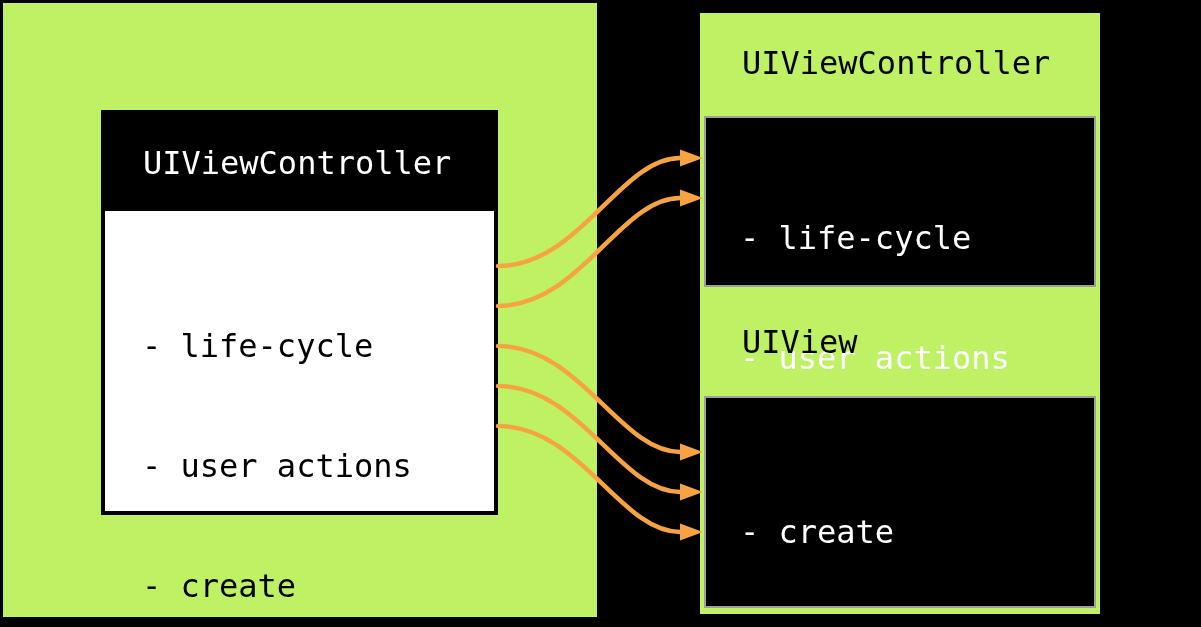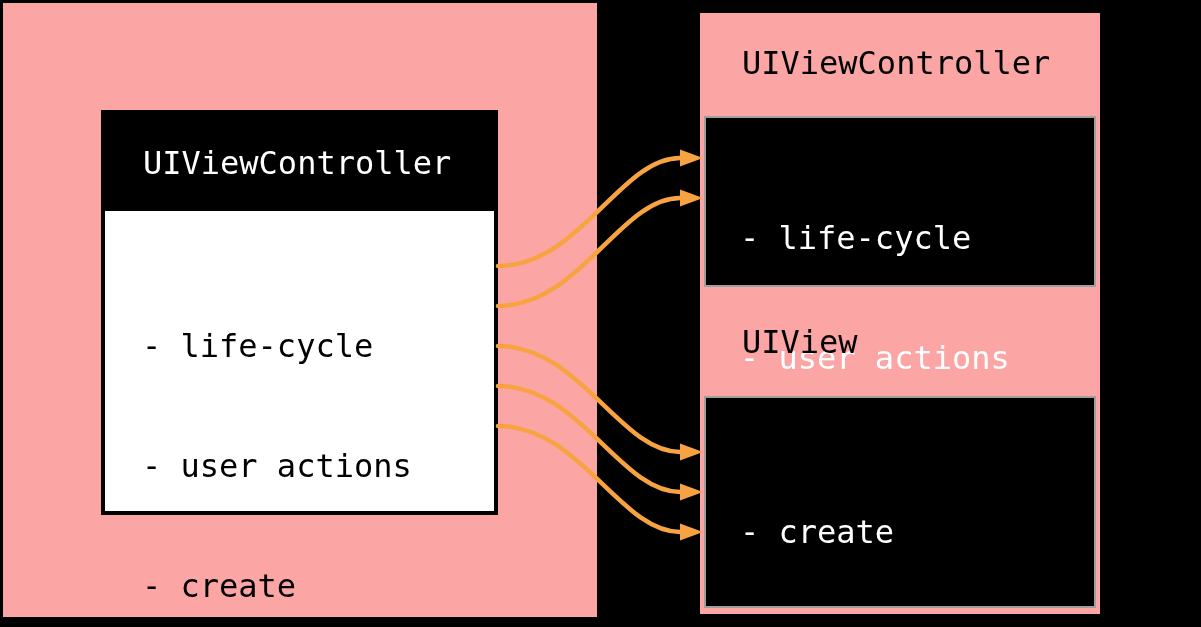--- a/index.html
+++ b/index.html
@@ -3,21 +3,21 @@
 <meta charset="utf-8">
 <style>
   html,body { margin:0; padding:0; background:#000; }
   .canvas {
     position:relative;
     width:1201px; height:627px;
     background:#000;
     overflow:hidden;
     font-family:"DejaVu Sans Mono","Liberation Mono",monospace;
   }
-  .panel { position:absolute; background:#fca5a5; }
+  .panel { position:absolute; background:#bef264; }
   .left-panel  { left:3px;   top:3px;  width:594px; height:614px; }
   .right-panel { left:700px; top:13px; width:400px; height:601px; }
 
   
   .class-box {
     position:absolute; left:98px; top:107px;
     width:397px; height:405px;
     box-sizing:border-box;
     border:4px solid #000;
     background:#fff;

